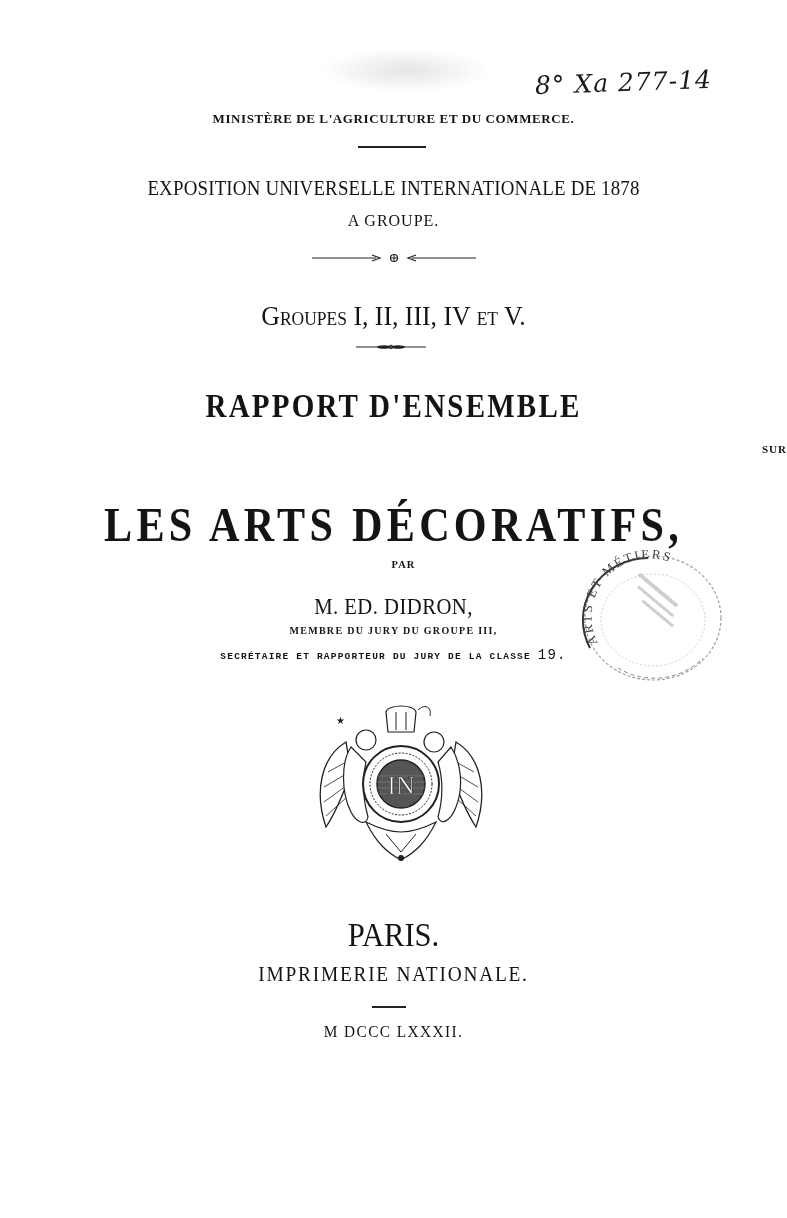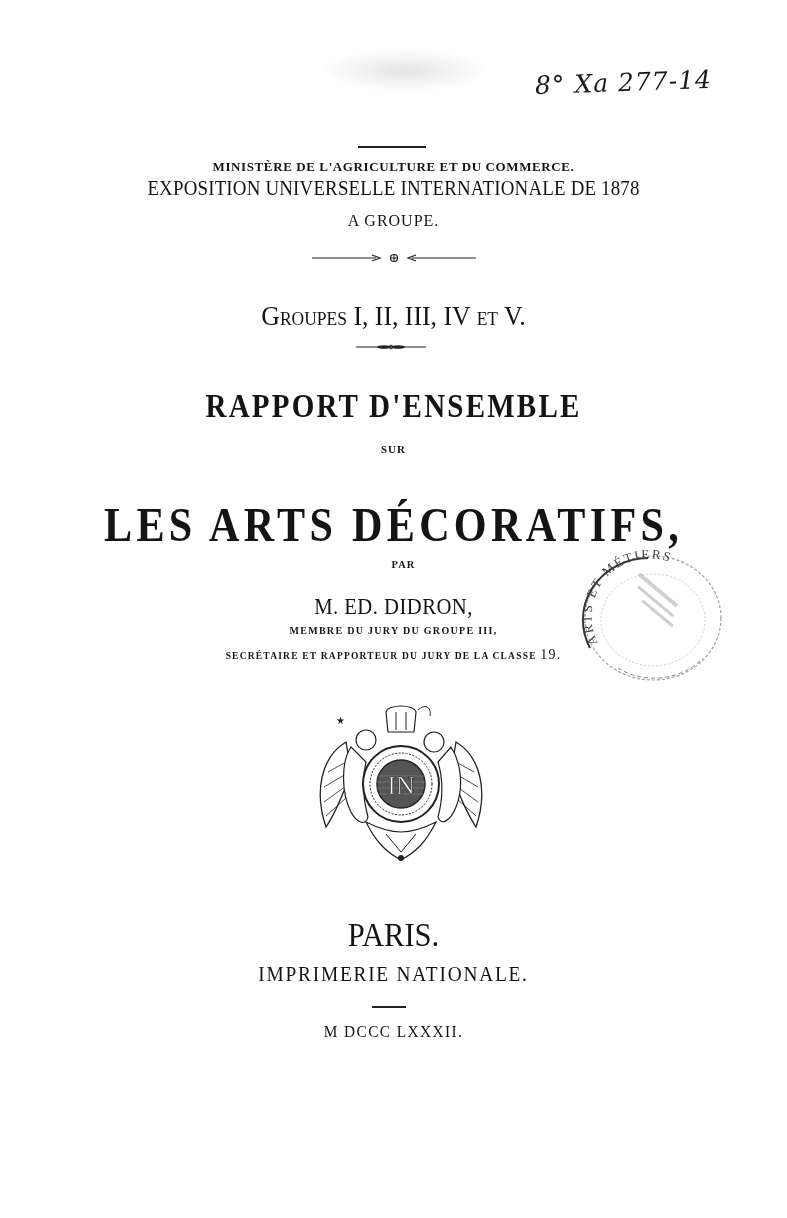--- a/index.html
+++ b/index.html
@@ -26,21 +26,20 @@
       letter-spacing: 1px;
       transform: rotate(-2deg);
     }
     .bleed {
       left: 320px; top: 48px; width: 170px; height: 45px;
       background: radial-gradient(ellipse at center, rgba(180,180,180,0.35) 0%, rgba(255,255,255,0) 70%);
     }
     .ministere {
       top: 111px; font-size: 13px; letter-spacing: 0.6px; font-weight: bold;
       font-family: "Liberation Serif", serif;
-      margin-top: 48px;
     }
     .rule { height: 1px; background: #222; }
     .rule-short { top: 146px; left: 358px; width: 68px; height: 2px; }
     .exposition {
       top: 175px; font-size: 22px; letter-spacing: 0.2px;
       font-family: "Liberation Serif", serif;
       transform: scaleX(0.86); transform-origin: center;
     }
     .aparis {
       top: 212px; font-size: 16px; letter-spacing: 1px;
@@ -57,20 +56,21 @@
     .groupes .sc { font-size: 19px; }
     .ornament2 { top: 343px; left: 356px; width: 70px; height: 8px; }
     .rapport {
       top: 388px; font-size: 33px; font-weight: bold; letter-spacing: 2.5px;
       font-family: "Liberation Serif", serif;
       transform: scaleX(0.88); transform-origin: center;
     }
     .sur {
       top: 443px; font-size: 11px; font-weight: bold; letter-spacing: 1px;
       font-family: "Liberation Serif", serif;
+      text-align: right;
     }
     .arts {
       top: 496px; font-size: 49px; font-weight: bold; letter-spacing: 5px;
       font-family: "Liberation Serif", serif;
       transform: scaleX(0.86); transform-origin: center;
     }
     .par {
       top: 559px; font-size: 10.5px; font-weight: bold; letter-spacing: 1px;
       font-family: "Liberation Serif", serif;
       padding-left: 20px;
@@ -79,21 +79,21 @@
       top: 594px; font-size: 23px; letter-spacing: 0.5px;
       font-family: "Liberation Serif", serif;
       transform: scaleX(0.9); transform-origin: center;
     }
     .membre {
       top: 625px; font-size: 10px; letter-spacing: 1.3px; font-weight: bold;
       font-family: "Liberation Serif", serif;
     }
     .secretaire {
       top: 647px; font-size: 9.5px; letter-spacing: 1.2px; font-weight: bold;
-      font-family: Liberation Serif, serif;
+      font-family: Liberation Mono, monospace;
     }
     .secretaire .num { font-size: 14px; font-weight: normal; }
     .stamp { left: 578px; top: 548px; width: 150px; height: 140px; }
     .emblem { left: 306px; top: 702px; width: 190px; height: 160px; }
     .paris {
       top: 916px; font-size: 34px;
       font-family: "Liberation Serif", serif;
       transform: scaleX(0.9); transform-origin: center;
     }
     .imprimerie {

